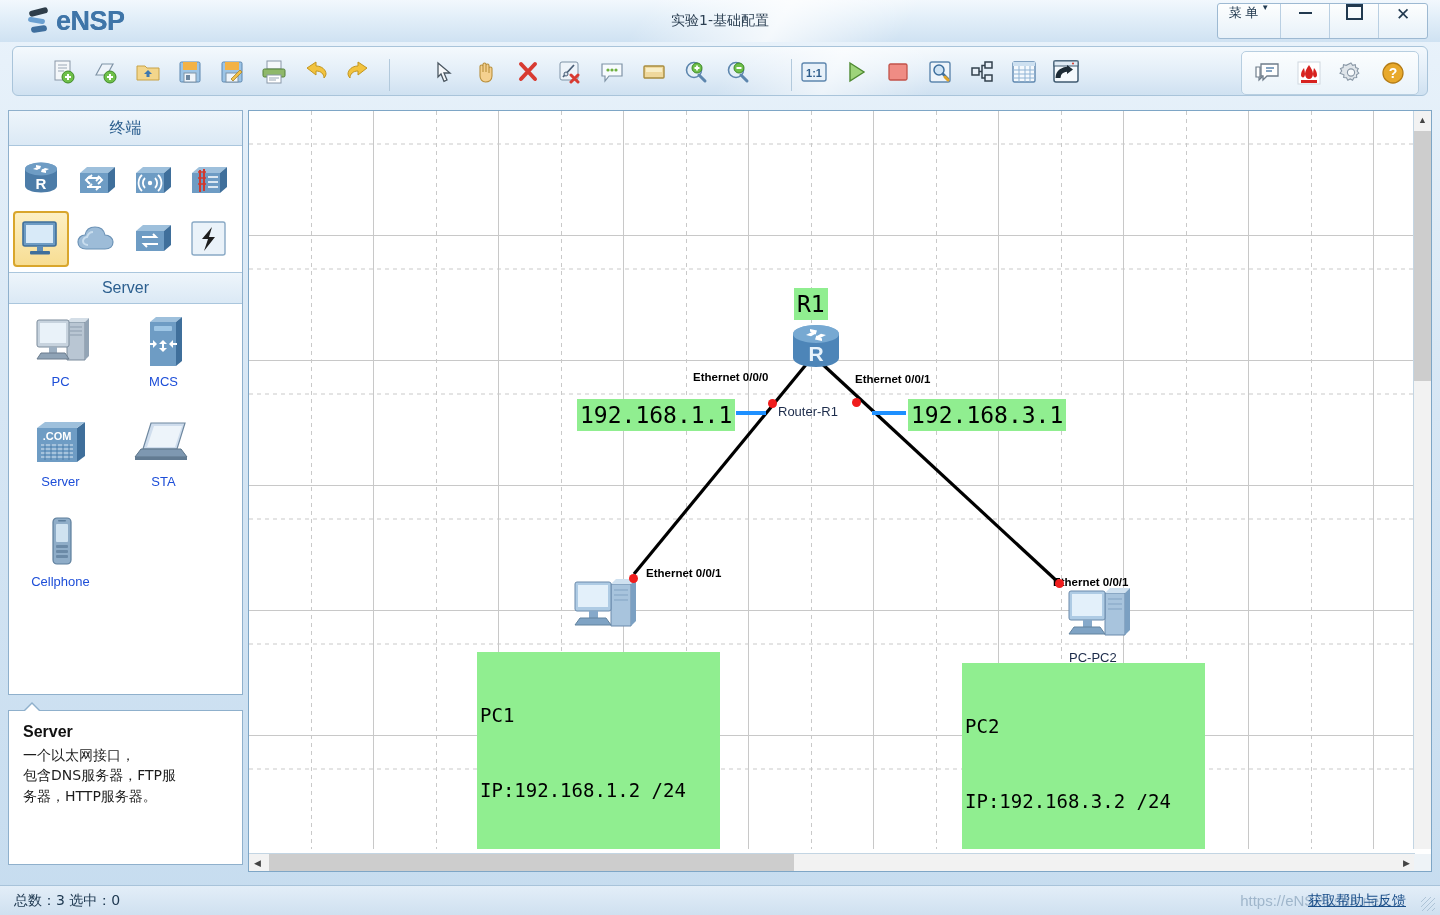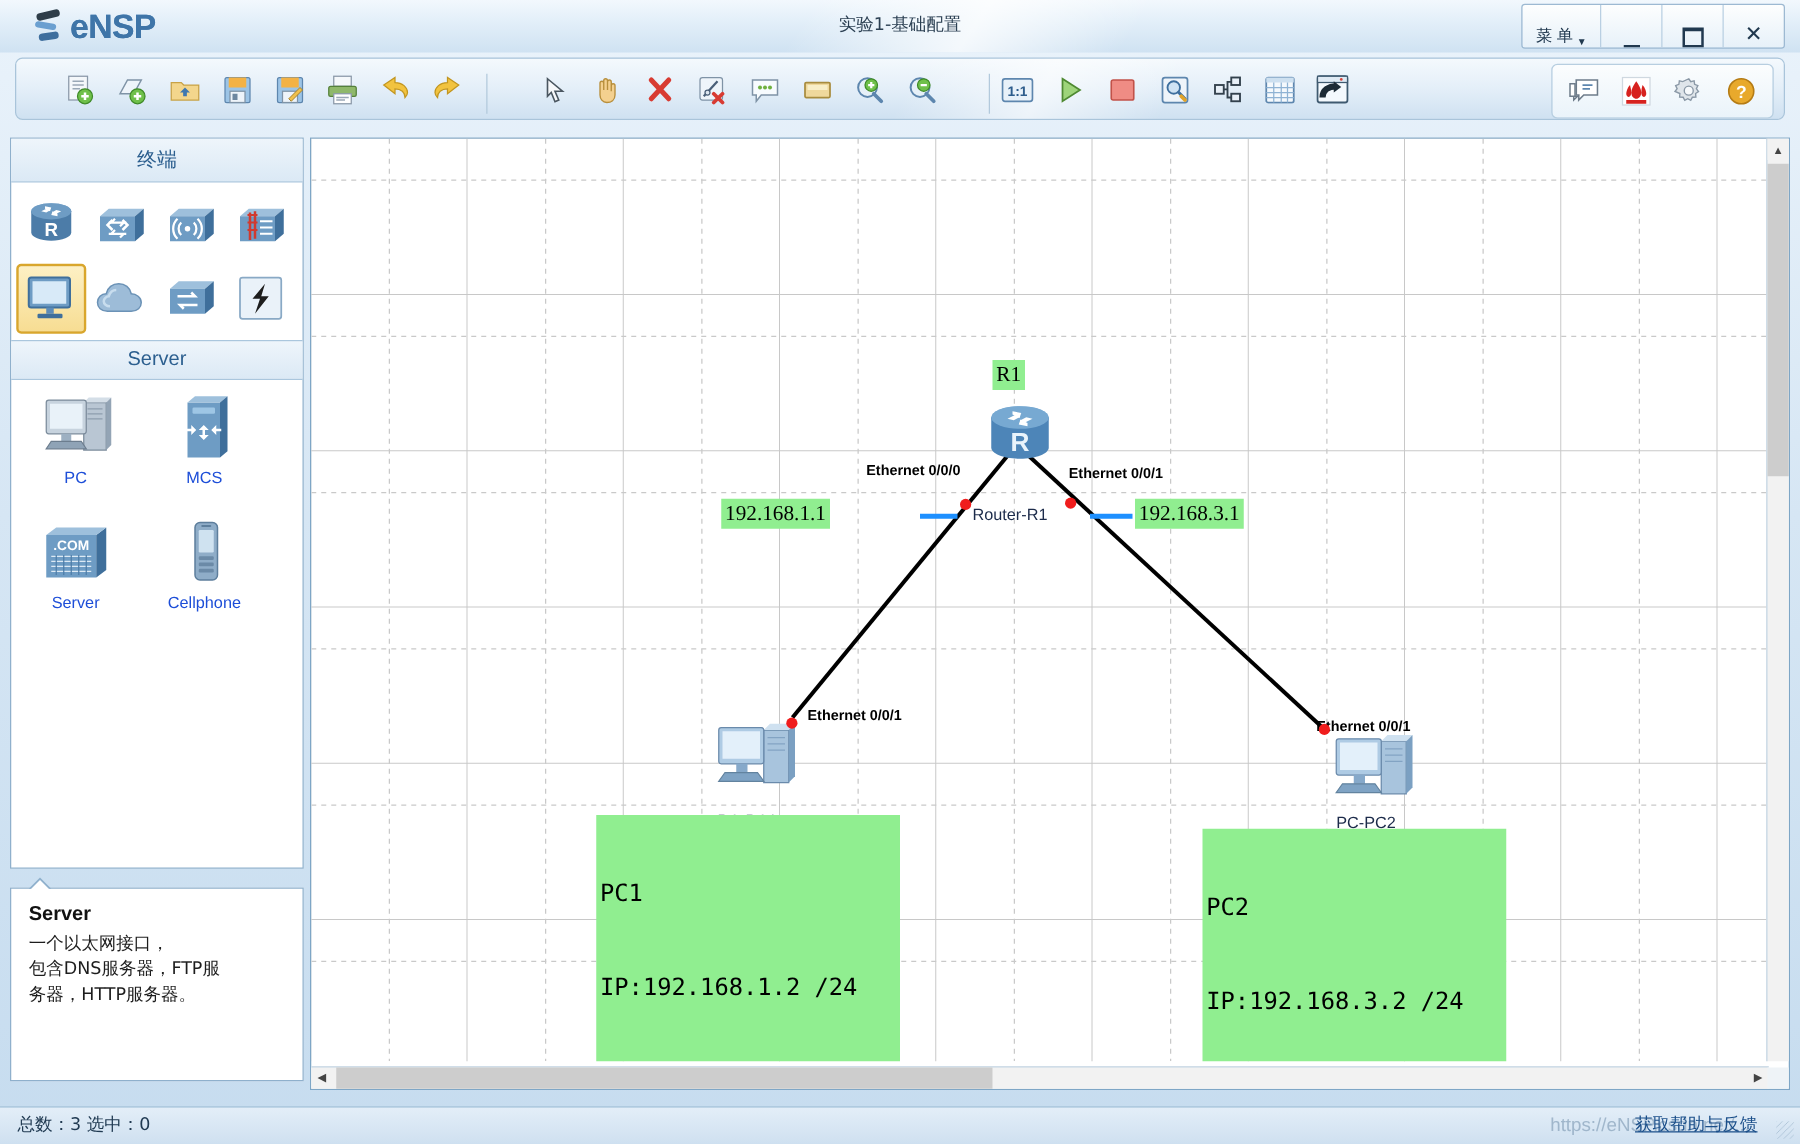--- a/index.html
+++ b/index.html
@@ -50,21 +50,21 @@
     text-align:center;font-size:14px;color:#2b3f52;
     font-family:"DejaVu Sans","Liberation Sans",sans-serif;
     pointer-events:none;
   }
   .win-buttons{
     position:absolute;right:12px;top:3px;height:34px;display:flex;align-items:stretch;
     border:1px solid #9db9d2;border-radius:3px;overflow:hidden;
     background:linear-gradient(180deg,#fdfefe,#e7f1f9);
   }
   .win-buttons > div{
-    display:flex;align-items:flex-end;justify-content:center;
+    display:flex;align-items:flex-start;justify-content:center;
     border-right:1px solid #b9cfe2;font-size:13px;color:#21394f;
     cursor:default;
   }
   .win-buttons > div:last-child{border-right:none;}
   .wb-menu{width:62px;gap:3px;}
   .wb-menu .caret{font-size:8px;line-height:8px;}
   .wb-min,.wb-max,.wb-close{width:48px;}
   .wb-min .g{width:13px;height:2px;background:#21394f;margin-top:8px;}
   .wb-max .g{width:13px;height:11px;border:2px solid #21394f;border-top-width:3px;}
   .wb-close .g{font-size:17px;font-family:"Liberation Sans",sans-serif;}
@@ -201,21 +201,21 @@
   }
   .iface-label{
     position:absolute;font-size:11.5px;color:#000;white-space:nowrap;
     font-family:"Liberation Sans",sans-serif;font-weight:600;
   }
   .hl{
     position:absolute;background:#90ee90;color:#000;
     font-family:"DejaVu Sans Mono","Liberation Mono",monospace;
     white-space:pre;line-height:1.32;padding:1px 3px;
   }
-  .hl.big{font-size:17px;font-family:Liberation Serif, serif;}
+  .hl.big{font-size:23px;}
   .hl.blk{font-size:19px;}
   .dot{position:absolute;width:9px;height:9px;border-radius:50%;background:#f01d1d;}
   .bluebar{position:absolute;height:4px;background:#1e90ff;}
 
   
   .statusbar{
     position:absolute;left:0;bottom:0;width:1440px;height:29px;
     background:linear-gradient(180deg,#e3eef8,#cfe0f0);
     border-top:1px solid #a8c3da;
   }
@@ -618,20 +618,31 @@
               <path d="M48 12l8-6v34l-8 6z" fill="#3f6f9b"></path>
               <path d="M8 12l8-6h40l-8 6z" fill="#9ec0dc"></path>
               <text x="28" y="24" font-size="11" text-anchor="middle" fill="#fff" font-weight="bold" font-family="Liberation Sans, sans-serif">.COM</text>
               <path d="M12 29h32M12 33h32M12 37h32M12 41h32" stroke="#dce9f4" stroke-width="1"></path>
               <path d="M16 28v16M22 28v16M28 28v16M34 28v16M40 28v16" stroke="#4d7da8" stroke-width="1"></path>
             </svg>
           </div>
           <div class="dev-label">Server</div>
         </div>
 
+        <div class="dev-cell">
+          <div class="dev-ico">
+            <svg width="66" height="52" viewBox="0 0 66 52">
+              <path d="M20 6h34l-8 26H12z" fill="#cfdded" stroke="#6f88a0" stroke-width="1.2"></path>
+              <path d="M23 9h28l-7 21H16z" fill="#edf4fa"></path>
+              <path d="M10 32h40l6 8H4z" fill="#7e98b1" stroke="#5c7489"></path>
+              <path d="M4 40h52v3H4z" fill="#627b92"></path>
+            </svg>
+          </div>
+          <div class="dev-label">STA</div>
+        </div>
 
         <div class="dev-cell">
           <div class="dev-ico">
             <svg width="34" height="56" viewBox="0 0 34 56">
               <rect x="9" y="3" width="18" height="46" rx="4" fill="#8fadc8" stroke="#5d7e9c" stroke-width="1.2"></rect>
               <rect x="12" y="9" width="12" height="18" rx="1" fill="#cfe2f0"></rect>
               <rect x="12" y="30" width="12" height="3" rx="1" fill="#6b8aa7"></rect>
               <rect x="12" y="35" width="12" height="3" rx="1" fill="#6b8aa7"></rect>
               <rect x="12" y="40" width="12" height="3" rx="1" fill="#6b8aa7"></rect>
               <rect x="14" y="5" width="8" height="1.6" rx=".8" fill="#5d7e9c"></rect>

